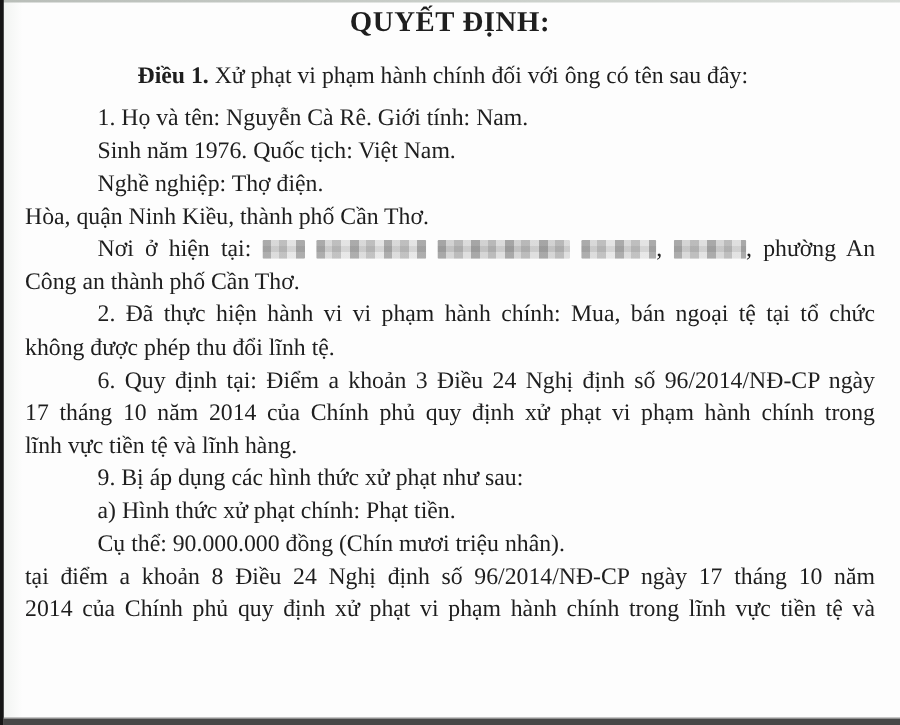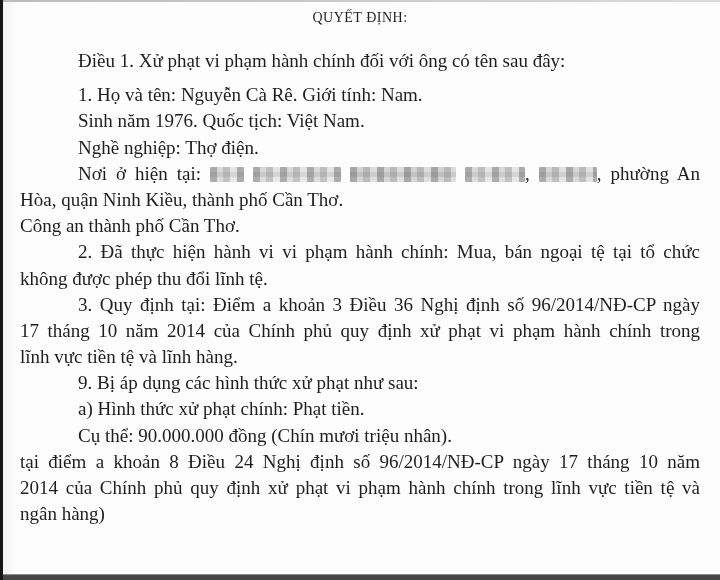--- a/index.html
+++ b/index.html
@@ -21,38 +21,38 @@
     background:linear-gradient(90deg,#b9beb9,#ccd1cc 60%,#d8dcd8);
   }
   .edge-bottom{
     position:absolute;left:3px;right:0;bottom:0;height:6px;
     background:linear-gradient(180deg,#8f8f8f 0 1px,#474747 1px 100%);
   }
   .content{
     position:absolute;left:20px;right:20px;top:4px;
   }
   .doc-title{
-    font-size:14px;font-weight:normal;
+    font-size:23px;font-weight:bold;
     text-align:center;
     line-height:28px;
     letter-spacing:.5px;
     margin:0 0 16px 0;
   }
   .line{
     font-size:19px;
     line-height:26.2px;
     height:26.2px;
     text-align:justify;
     white-space:nowrap;
     overflow:visible;
   }
   .indent{padding-left:58px;}
   .stretch{text-align-last:justify;}
   .article-line{margin-bottom:8px;}
-  .bold{font-weight:normal;}
+  .bold{font-weight:bold;margin-left:32px;}
   
   .px{
     display:inline-block;
     height:15px;
     vertical-align:-2px;
     border-radius:1px;
     background-color:rgba(190,190,190,.25);
     background-image:
       repeating-linear-gradient(90deg,
         rgba(105,105,105,.50) 0 7px,
@@ -80,32 +80,31 @@
   <div class="content">
 
     <div class="doc-title">QUYẾT ĐỊNH:</div>
 
     <div class="line indent article-line"><span class="bold">Điều 1.</span><span> Xử phạt vi phạm hành chính đối với ông có tên sau đây:</span></div>
 
     <div class="line indent">1. Họ và tên: Nguyễn Cà Rê. Giới tính: Nam.</div>
     <div class="line indent">Sinh năm 1976. Quốc tịch: Việt Nam.</div>
     <div class="line indent">Nghề nghiệp: Thợ điện.</div>
 
+    <div class="line">Hòa, quận Ninh Kiều, thành phố Cần Thơ.</div>
+
     <div class="line indent stretch"><span>Nơi ở hiện tại: </span><span class="px pxa"></span> <span class="px pxb"></span> <span class="px pxc"></span> <span class="px pxd"></span><span>,</span> <span class="px pxe"></span><span>,</span><span> phường An</span></div>
-
-    <div class="line">Hòa, quận Ninh Kiều, thành phố Cần Thơ.</div>
     <div class="line">Công an thành phố Cần Thơ.</div>
     <div class="line indent stretch">2. Đã thực hiện hành vi vi phạm hành chính: Mua, bán ngoại tệ tại tổ chức</div>
     <div class="line">không được phép thu đổi lĩnh tệ.</div>
-    <div class="line indent stretch">3. Quy định tại: Điểm a khoản 3 Điều 36 Nghị định số 96/2014/NĐ-CP ngày</div>
+    <div class="line indent stretch">6. Quy định tại: Điểm a khoản 3 Điều 24 Nghị định số 96/2014/NĐ-CP ngày</div>
     <div class="line stretch">17 tháng 10 năm 2014 của Chính phủ quy định xử phạt vi phạm hành chính trong</div>
     <div class="line">lĩnh vực tiền tệ và lĩnh hàng.</div>
     <div class="line indent">9. Bị áp dụng các hình thức xử phạt như sau:</div>
     <div class="line indent">a) Hình thức xử phạt chính: Phạt tiền.</div>
     <div class="line indent">Cụ thể: 90.000.000 đồng (Chín mươi triệu nhân).</div>
     <div class="line stretch">tại điểm a khoản 8 Điều 24 Nghị định số 96/2014/NĐ-CP ngày 17 tháng 10 năm</div>
     <div class="line stretch">2014 của Chính phủ quy định xử phạt vi phạm hành chính trong lĩnh vực tiền tệ và</div>
-    <div class="line">ngân hàng)</div>
 
   </div>
 
   <div class="edge-bottom"></div>
 </div>
 
 </body></html>

